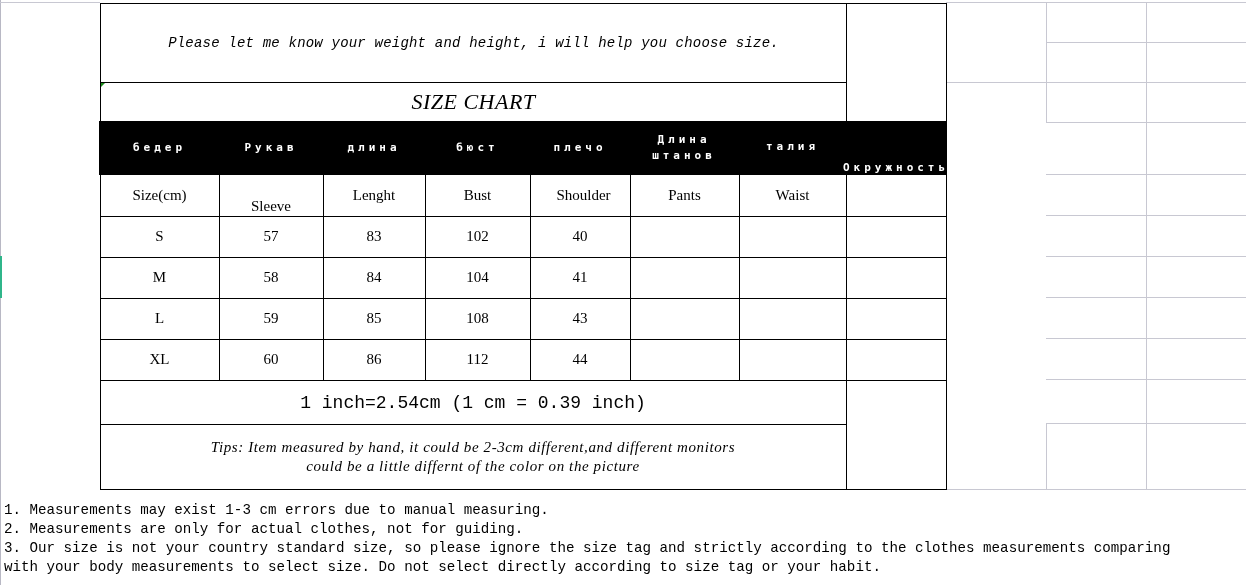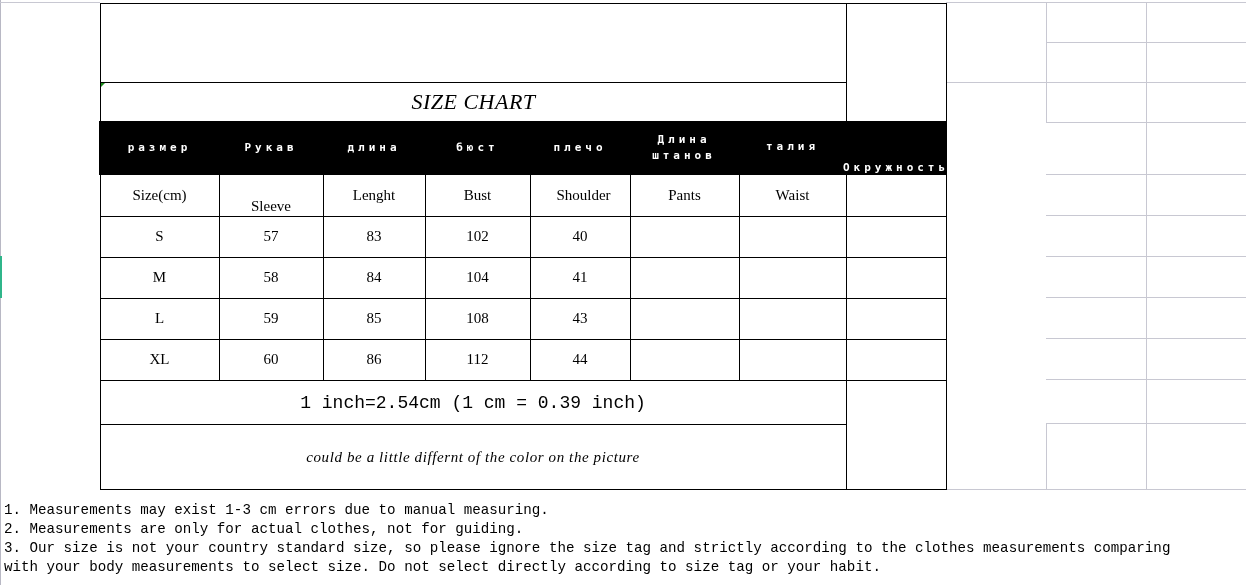--- a/index.html
+++ b/index.html
@@ -37,27 +37,28 @@
   <div class="gh" style="left:1046px;top:379px;width:200px;"></div>
   <div class="gv" style="left:1046px;top:423px;height:66px;"></div>
   <div class="gh" style="left:1046px;top:423px;width:200px;"></div>
   <div class="gh" style="left:946px;top:489px;width:300px;"></div>
   <div class="gv" style="left:0px;top:0px;height:585px;background:#b8b8c4;"></div>
   <div class="gh" style="left:0px;top:2px;width:100px;"></div>
   <div class="abs" style="left:0;top:256px;width:2px;height:42px;background:#2fb58a;"></div>
 </div>
 
 <div class="cell note-top" style="left:101px;top:4px;width:745px;height:78px;flex-direction:column;">
+  <div>Please let me know your weight and height, i will help you choose size.</div>
 </div>
 <div class="cell title" style="left:101px;top:83px;width:745px;height:38px;">SIZE CHART</div>
 <div class="abs" style="left:101px;top:83px;width:0;height:0;border-top:4px solid #1a8a1a;border-right:4px solid transparent;"></div>
 
 <div class="abs" style="left:99px;top:121px;width:847px;height:54px;background:#000;"></div>
 <div>
-  <div class="cell hdr-ru" style="left:100px;top:121px;width:119px;height:54px;">размер</div>
+  <div class="cell hdr-ru" style="left:100px;top:121px;width:119px;height:54px;">бедер</div>
   <div class="cell hdr-ru" style="left:219px;top:121px;width:104px;height:54px;">Рукав</div>
   <div class="cell hdr-ru" style="left:323px;top:121px;width:102px;height:54px;">длина</div>
   <div class="cell hdr-ru" style="left:425px;top:121px;width:105px;height:54px;">бюст</div>
   <div class="cell hdr-ru" style="left:530px;top:121px;width:100px;height:54px;">плечо</div>
   <div class="cell hdr-ru" style="left:634px;top:121px;width:100px;height:54px;">Длина штанов</div>
   <div class="cell hdr-ru" style="left:739px;top:121px;width:107px;height:52px;">талия</div>
   <div class="cell hdr-ru" style="left:852px;top:121px;width:88px;height:54px;margin-top:28px;">Окружность бедер</div>
 </div>
 
 <div>
@@ -95,20 +96,21 @@
 <div>
   <div class="cell val" style="left:100px;top:339px;width:119px;height:41px;">XL</div>
   <div class="cell val" style="left:219px;top:339px;width:104px;height:41px;">60</div>
   <div class="cell val" style="left:323px;top:339px;width:102px;height:41px;">86</div>
   <div class="cell val" style="left:425px;top:339px;width:105px;height:41px;">112</div>
   <div class="cell val" style="left:530px;top:339px;width:100px;height:41px;">44</div>
 </div>
 
 <div class="cell conv" style="left:100px;top:381px;width:746px;height:43px;">1 inch=2.54cm (1 cm = 0.39 inch)</div>
 <div class="cell tips" style="left:100px;top:425px;width:746px;height:64px;flex-direction:column;">
+  <div>Tips: Item measured by hand, it could be 2-3cm different,and different monitors</div>
   <div>could be a little differnt of the color on the picture</div>
 </div>
 
 <div>
 
   <div class="bl" style="left:100px;top:3px;width:1px;height:487px;"></div>
   <div class="bl" style="left:846px;top:3px;width:1px;height:118px;"></div>
   <div class="bl" style="left:946px;top:3px;width:1px;height:487px;"></div>
 
   <div class="bl" style="left:100px;top:3px;width:847px;height:1px;"></div>

